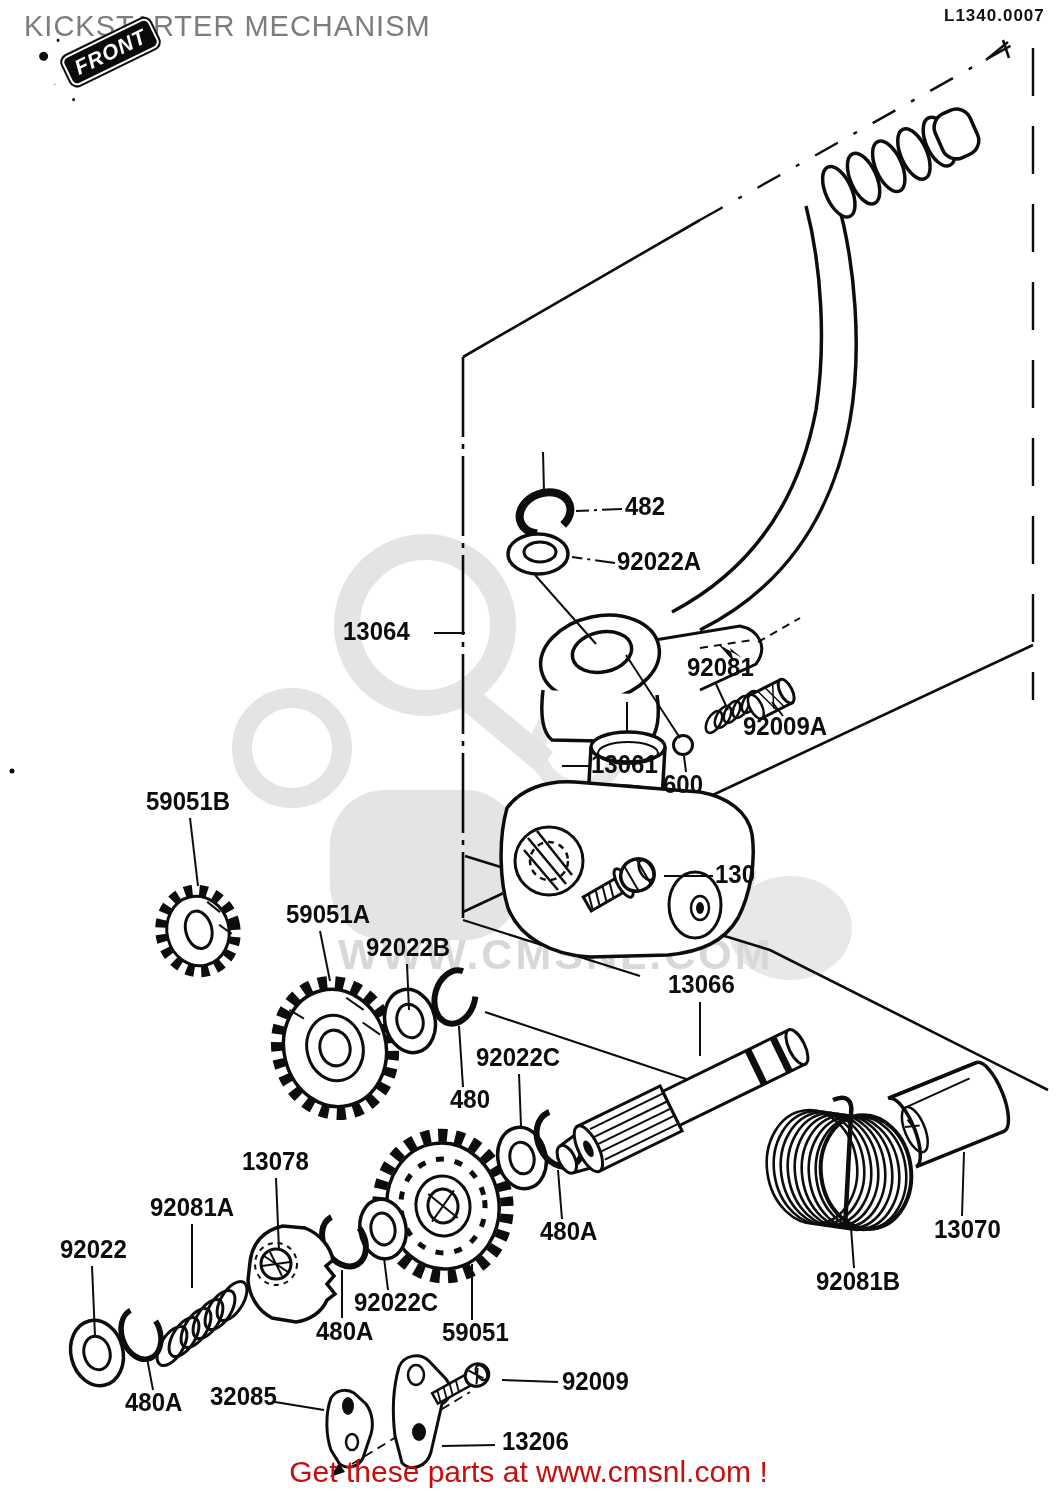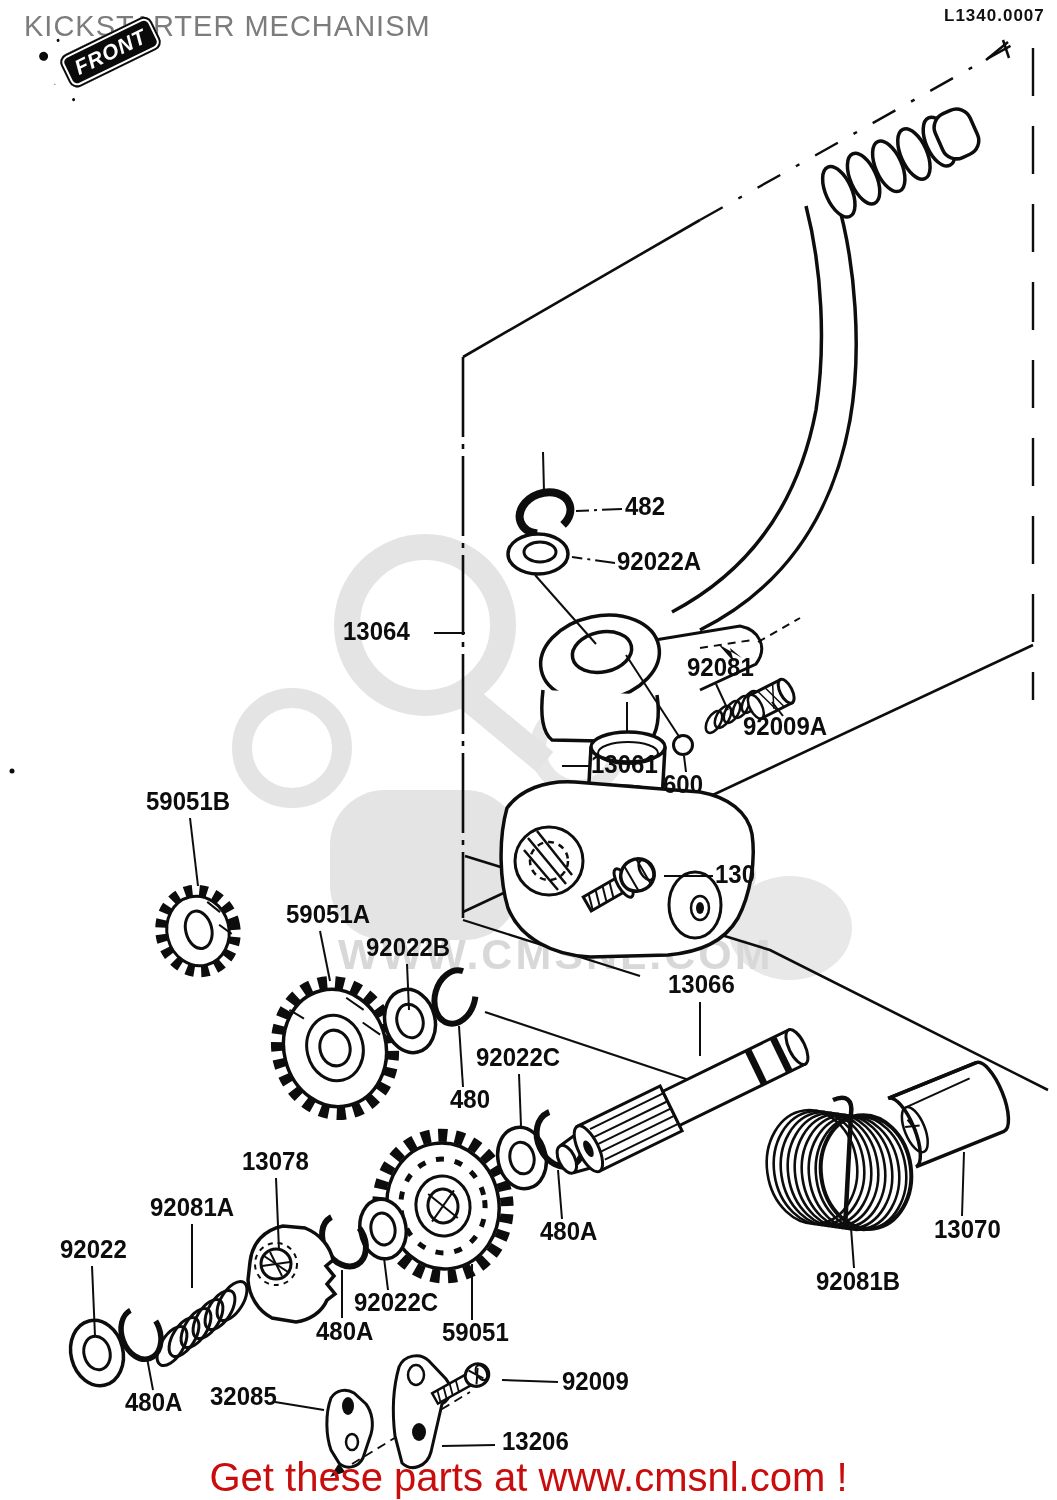--- a/index.html
+++ b/index.html
@@ -8,21 +8,21 @@
   .title{position:absolute;left:24px;top:10px;font-size:29px;font-weight:400;color:#7c7c7c;
          letter-spacing:1px;white-space:nowrap;}
   .fiche{position:absolute;left:944px;top:6px;font-size:17px;font-weight:700;color:#111;
          letter-spacing:1px;white-space:nowrap;}
   .stamp{position:absolute;left:60px;top:34px;transform:rotate(-26deg);background:#0a0a0a;
          color:#fff;font-style:italic;font-weight:900;font-size:21px;padding:6px 12px;
          border-radius:9px;letter-spacing:1px;box-shadow:inset 0 0 0 2px #0a0a0a,inset 0 0 0 4px #fff;}
   .stamp::after{content:"";position:absolute;left:-16px;top:-12px;width:9px;height:9px;
          background:#0a0a0a;border-radius:50%;
          box-shadow:20px -8px 0 -3px #0a0a0a,-2px 30px 0 -4px #0a0a0a,8px 52px 0 -3px #0a0a0a;}
-  .footer{position:absolute;left:50%;transform:translateX(-50%);top:1455px;font-size:40px;
+  .footer{position:absolute;left:50%;transform:translateX(-50%);top:1455px;font-size:30px;
          color:#c90c0c;white-space:nowrap;}
   .plabel{position:absolute;font-weight:700;font-size:25px;line-height:1;color:#0d0d0d;
          white-space:nowrap;transform:scaleX(.96);transform-origin:left top;}
   svg{position:absolute;left:0;top:0;}
 </style>
 </head>
 <body>
 
 <div class="page">
 

